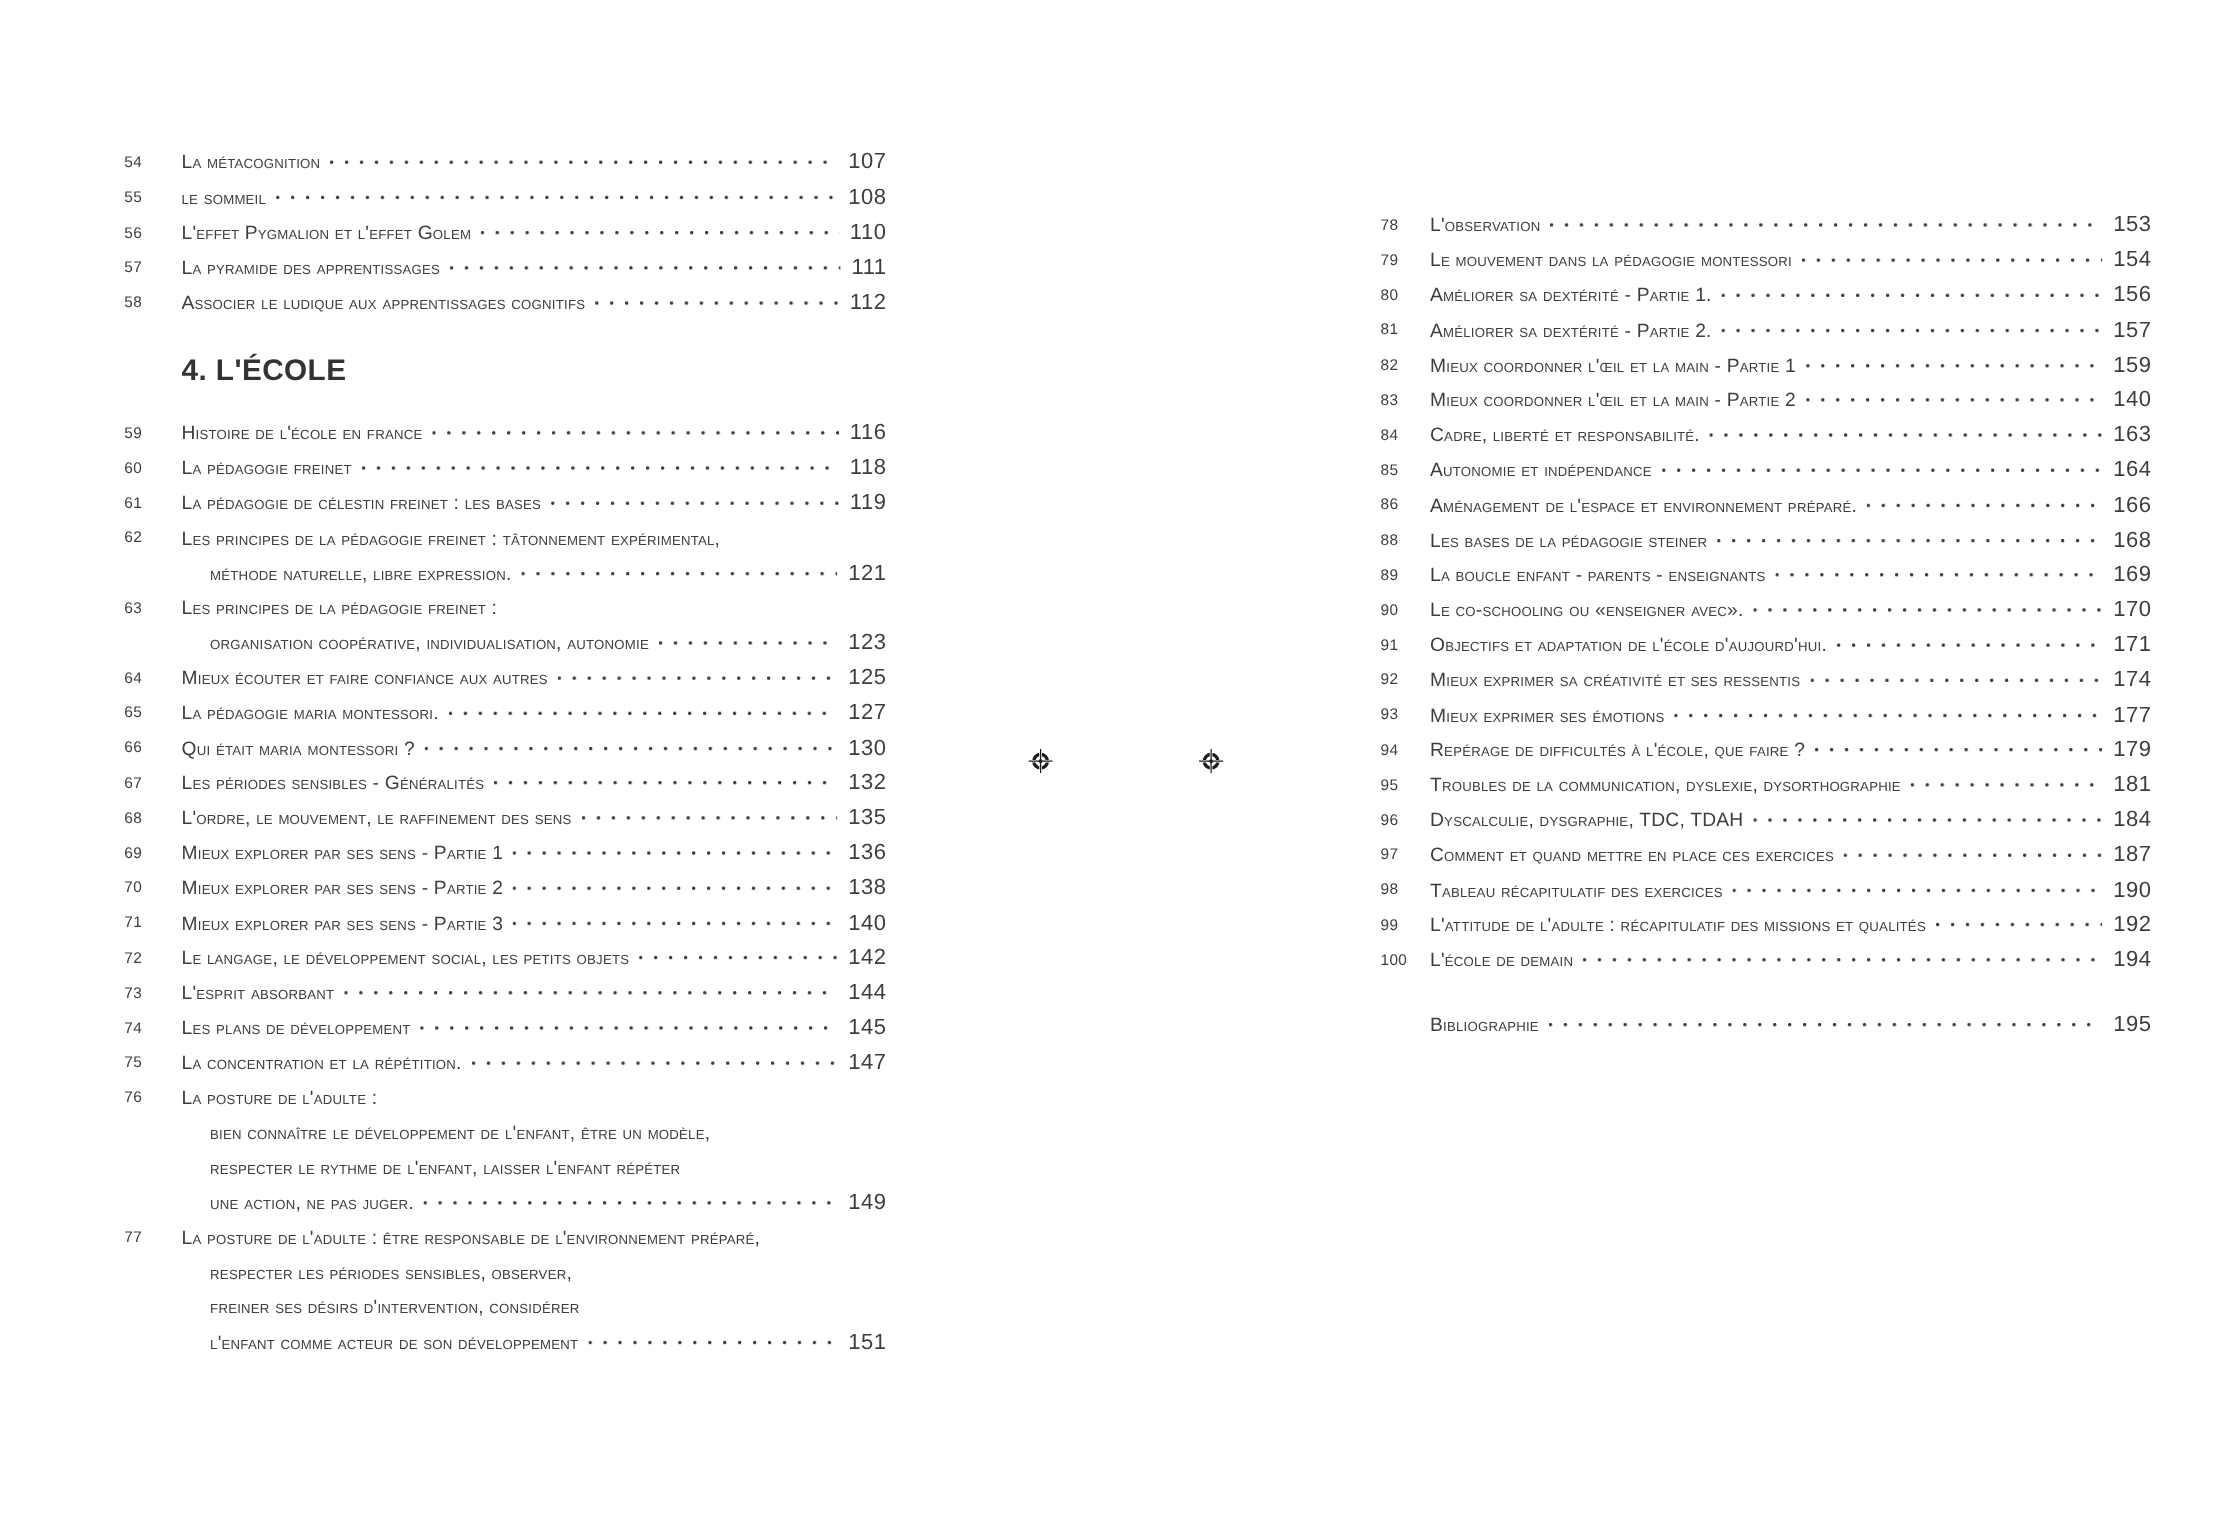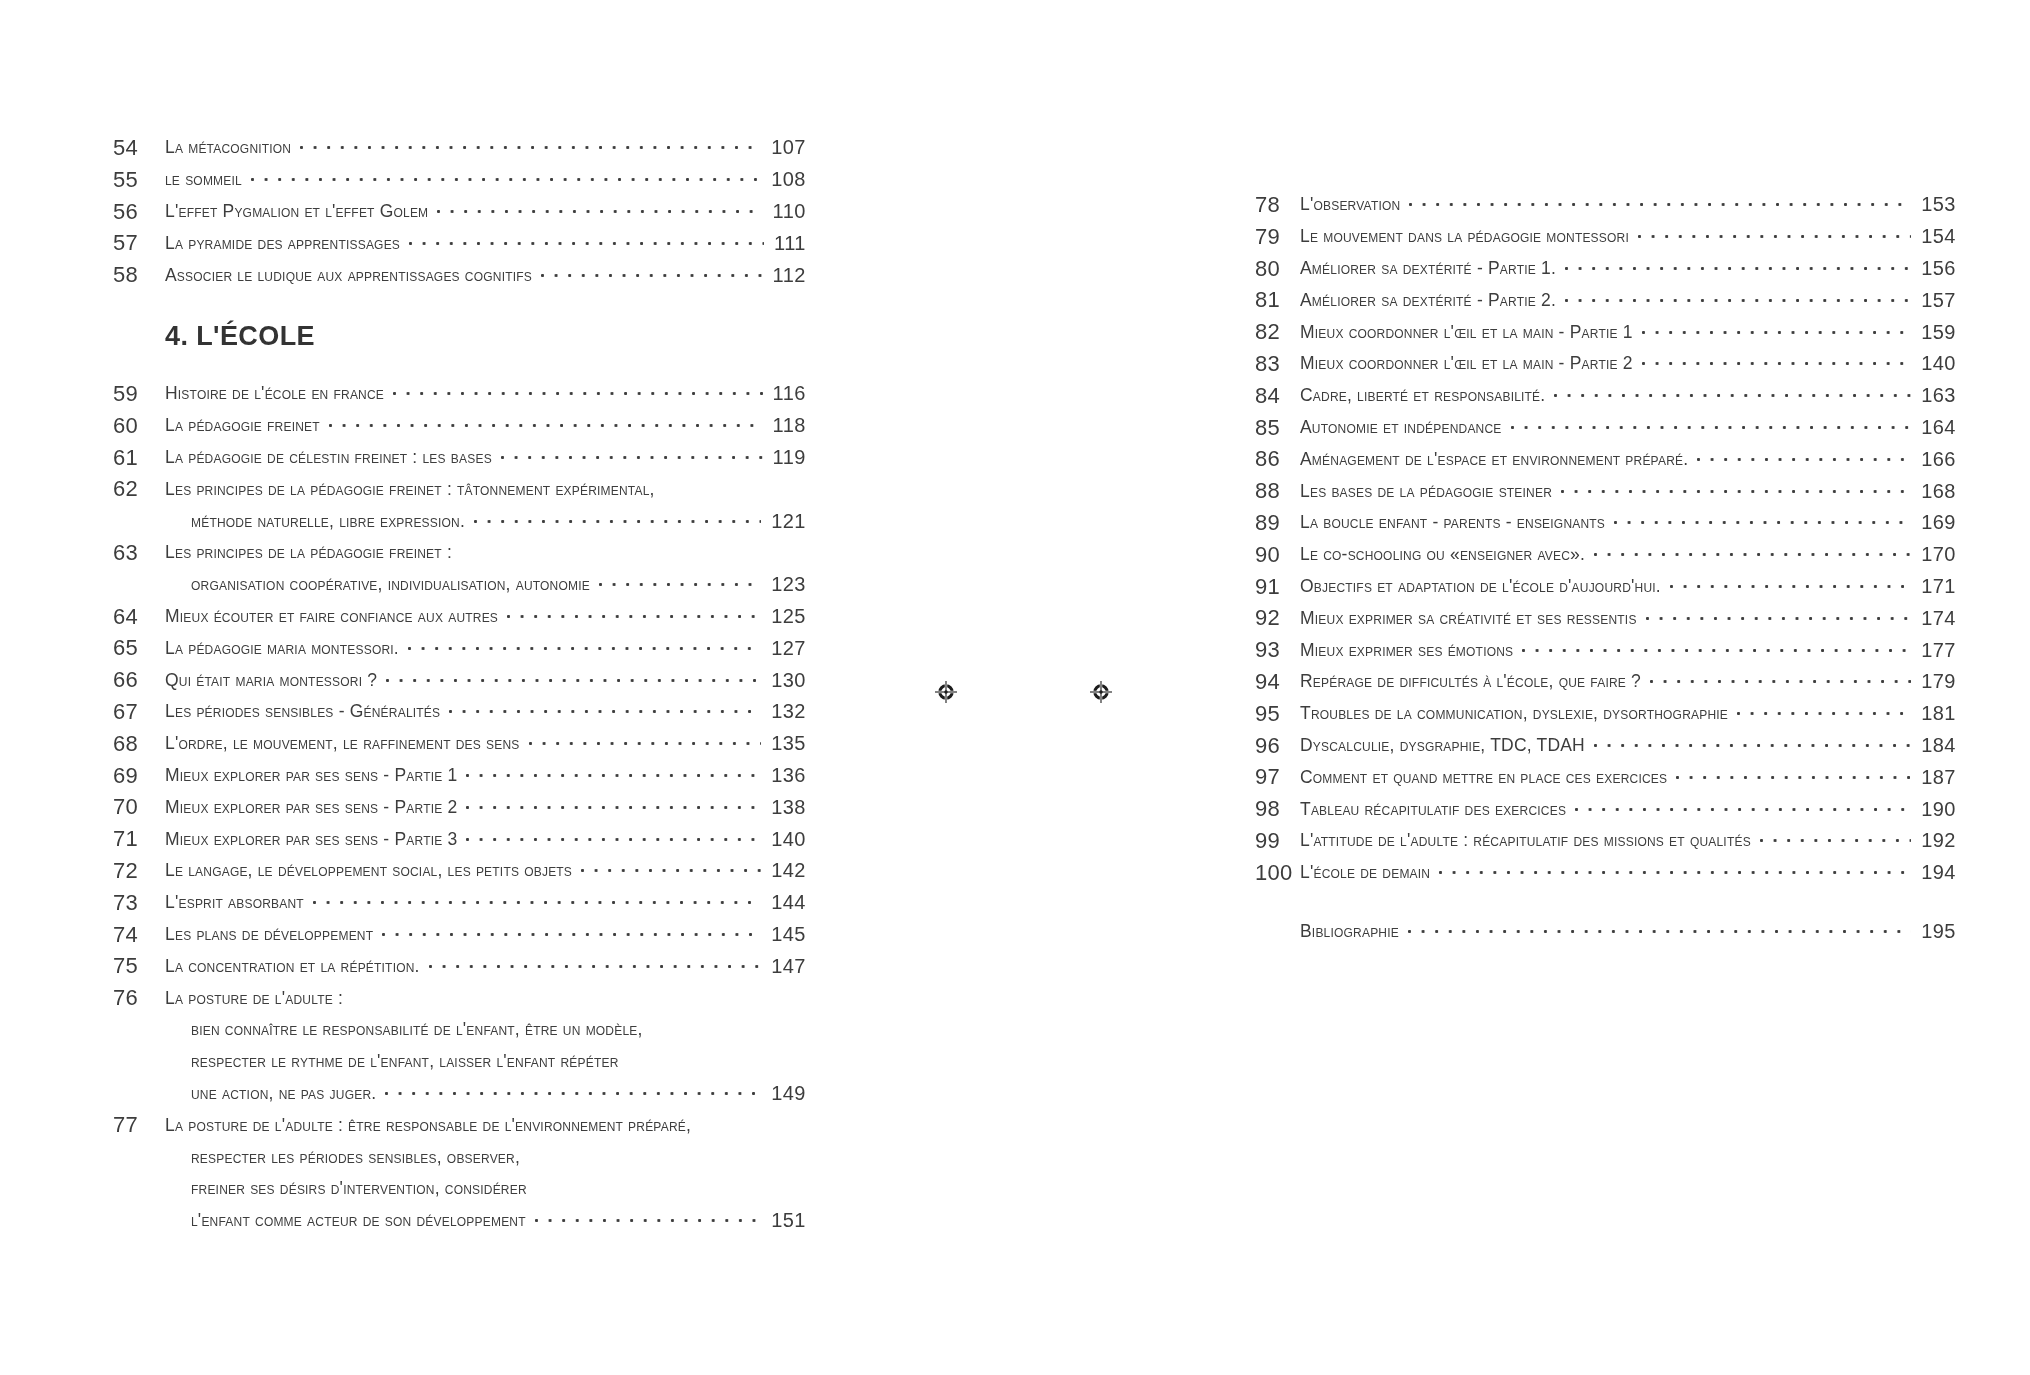--- a/index.html
+++ b/index.html
@@ -16,21 +16,21 @@
   #right-page { left: 1255px; top: 189px; width: 701px; }
 
   .entry {
     display: grid;
     grid-template-columns: var(--numw, 52px) 1fr;
   }
   #left-page  { --numw: 52px; }
   #right-page { --numw: 45px; }
 
   .num {
-    font-size: 22px;
+    font-size: 14px;
     line-height: 31.8px;
     color: #3d3d3d;
     letter-spacing: 0.3px;
   }
   .lines { min-width: 0; }
   .line {
     display: flex;
     align-items: center;
     height: 31.8px;
     font-size: 17.5px;
@@ -304,21 +304,21 @@
           </div>
         </div>
       </div>
       <div class="entry">
         <div class="num">76</div>
         <div class="lines">
           <div class="line">
             <span class="txt">La posture de l'adulte :</span>
           </div>
           <div class="line cont">
-            <span class="txt">bien connaître le responsabilité de l'enfant, être un modèle,</span>
+            <span class="txt">bien connaître le développement de l'enfant, être un modèle,</span>
           </div>
           <div class="line cont">
             <span class="txt">respecter le rythme de l'enfant, laisser l'enfant répéter</span>
           </div>
           <div class="line cont last">
             <span class="txt">une action, ne pas juger.</span>
             <span class="leader"></span>
             <span class="page-num">149</span>
           </div>
         </div>

